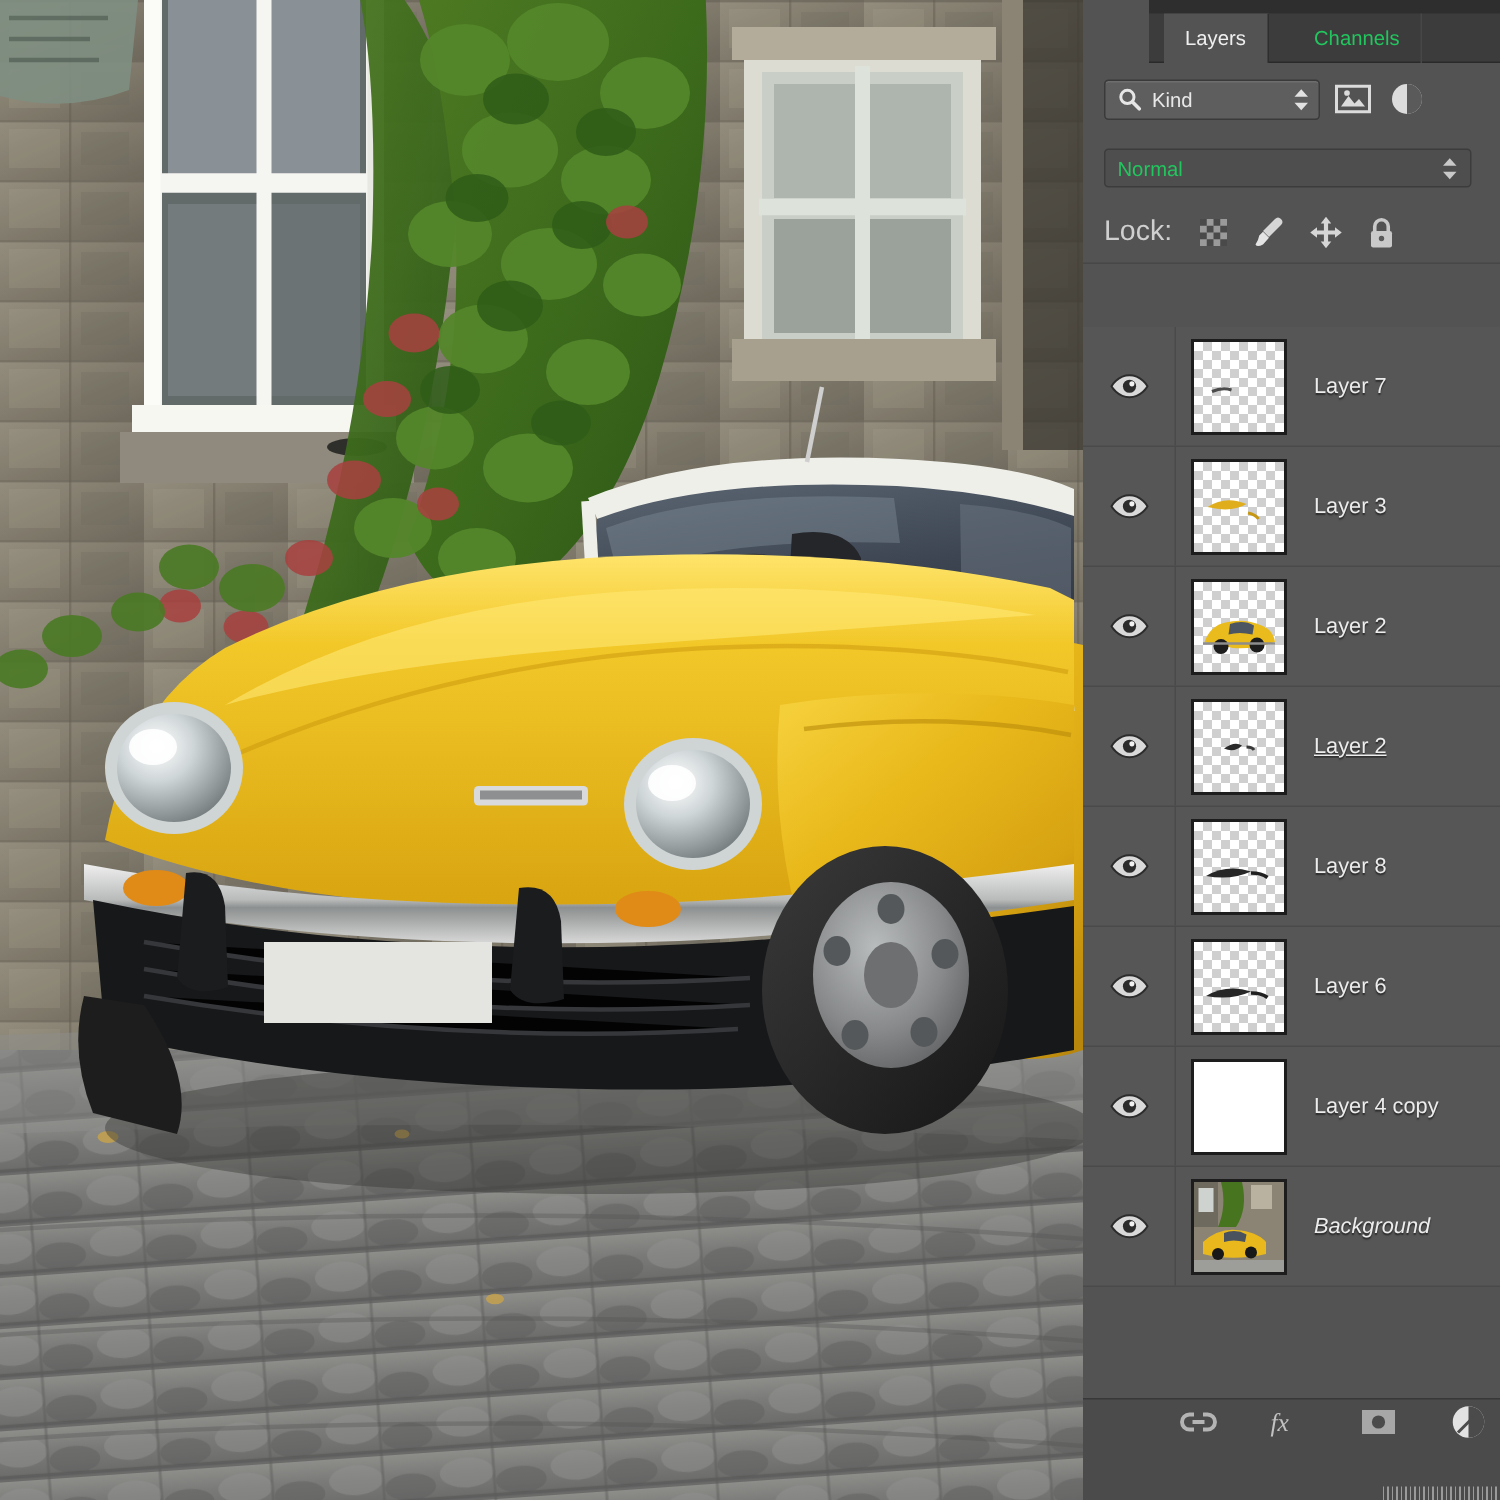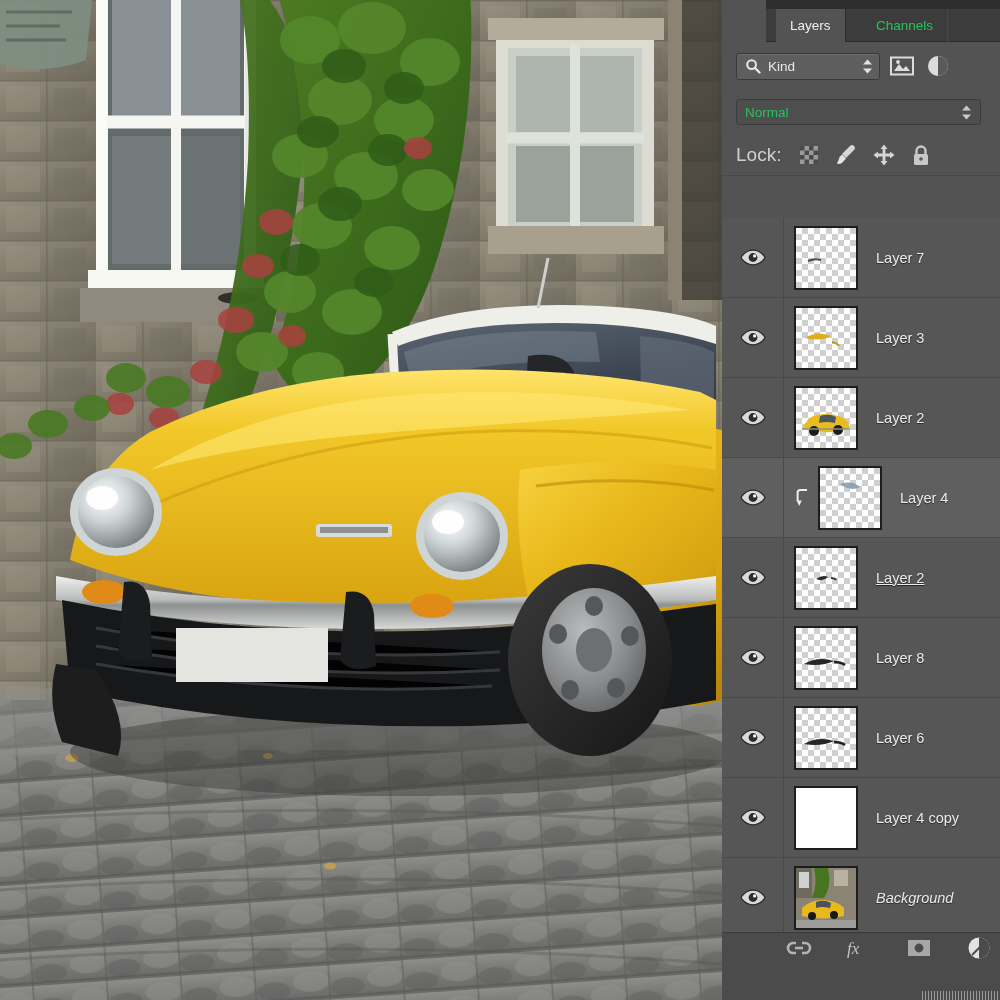--- a/index.html
+++ b/index.html
@@ -587,47 +587,20 @@
       <path d="M24 28 q9 -3 16 1 l-1 6 q-9 -2 -16 0 Z" fill="#4b5662"></path>
       <circle cx="18" cy="43" r="5" fill="#1d1d1d"></circle>
                 <circle cx="42" cy="42" r="5" fill="#1d1d1d"></circle>
       <path d="M6 41 h48" stroke="#8d8d8d" stroke-width="1.6"></path>
               </svg>
             </span>
           </div>
         </div>
         <div class="layer-name">Layer 2</div>
       </div>
-      <div class="layer-row selected">
-        <div class="eye-cell">
-          <span>
-            <svg width="26" height="17" viewBox="0 0 26 17">
-  <path d="M13 1.2 C5 1.2 1 8.5 1 8.5 S5 15.8 13 15.8 25 8.5 25 8.5 21 1.2 13 1.2Z" fill="#d9d9d9" stroke="#2c2c2c" stroke-width="1.3"></path>
-  <circle cx="13" cy="8.5" r="4.4" fill="#2c2c2c"></circle>
-  <circle cx="14.6" cy="6.9" r="1.7" fill="#f2f2f2"></circle>
-</svg>
-          </span>
-        </div>
-        <div class="thumb-wrap">
-          <span class="clip-arrow">
-            <svg width="14" height="18" viewBox="0 0 14 18">
-  <path d="M11 1 H4 a2.4 2.4 0 0 0 -2.4 2.4 V12" fill="none" stroke="#ededed" stroke-width="2"></path>
-  <path d="M1.6 17 L-1 11.6 H4.2 Z" fill="#ededed" transform="translate(1.6,0)"></path>
-</svg>
-          </span>
-          <div class="thumb indent">
-            <span class="tmark">
-              <svg width="60" height="60" viewBox="0 0 60 60">
-                <path d="M20 16 q12 -4 20 3 q-9 5 -20 -3 Z" fill="#7f97b0" opacity=".85"></path>
-              </svg>
-            </span>
-          </div>
-        </div>
-        <div class="layer-name">Layer 4</div>
-      </div>
       <div class="layer-row">
         <div class="eye-cell">
           <span>
             <svg width="26" height="17" viewBox="0 0 26 17">
   <path d="M13 1.2 C5 1.2 1 8.5 1 8.5 S5 15.8 13 15.8 25 8.5 25 8.5 21 1.2 13 1.2Z" fill="#d9d9d9" stroke="#2c2c2c" stroke-width="1.3"></path>
   <circle cx="13" cy="8.5" r="4.4" fill="#2c2c2c"></circle>
   <circle cx="14.6" cy="6.9" r="1.7" fill="#f2f2f2"></circle>
 </svg>
           </span>
         </div>

